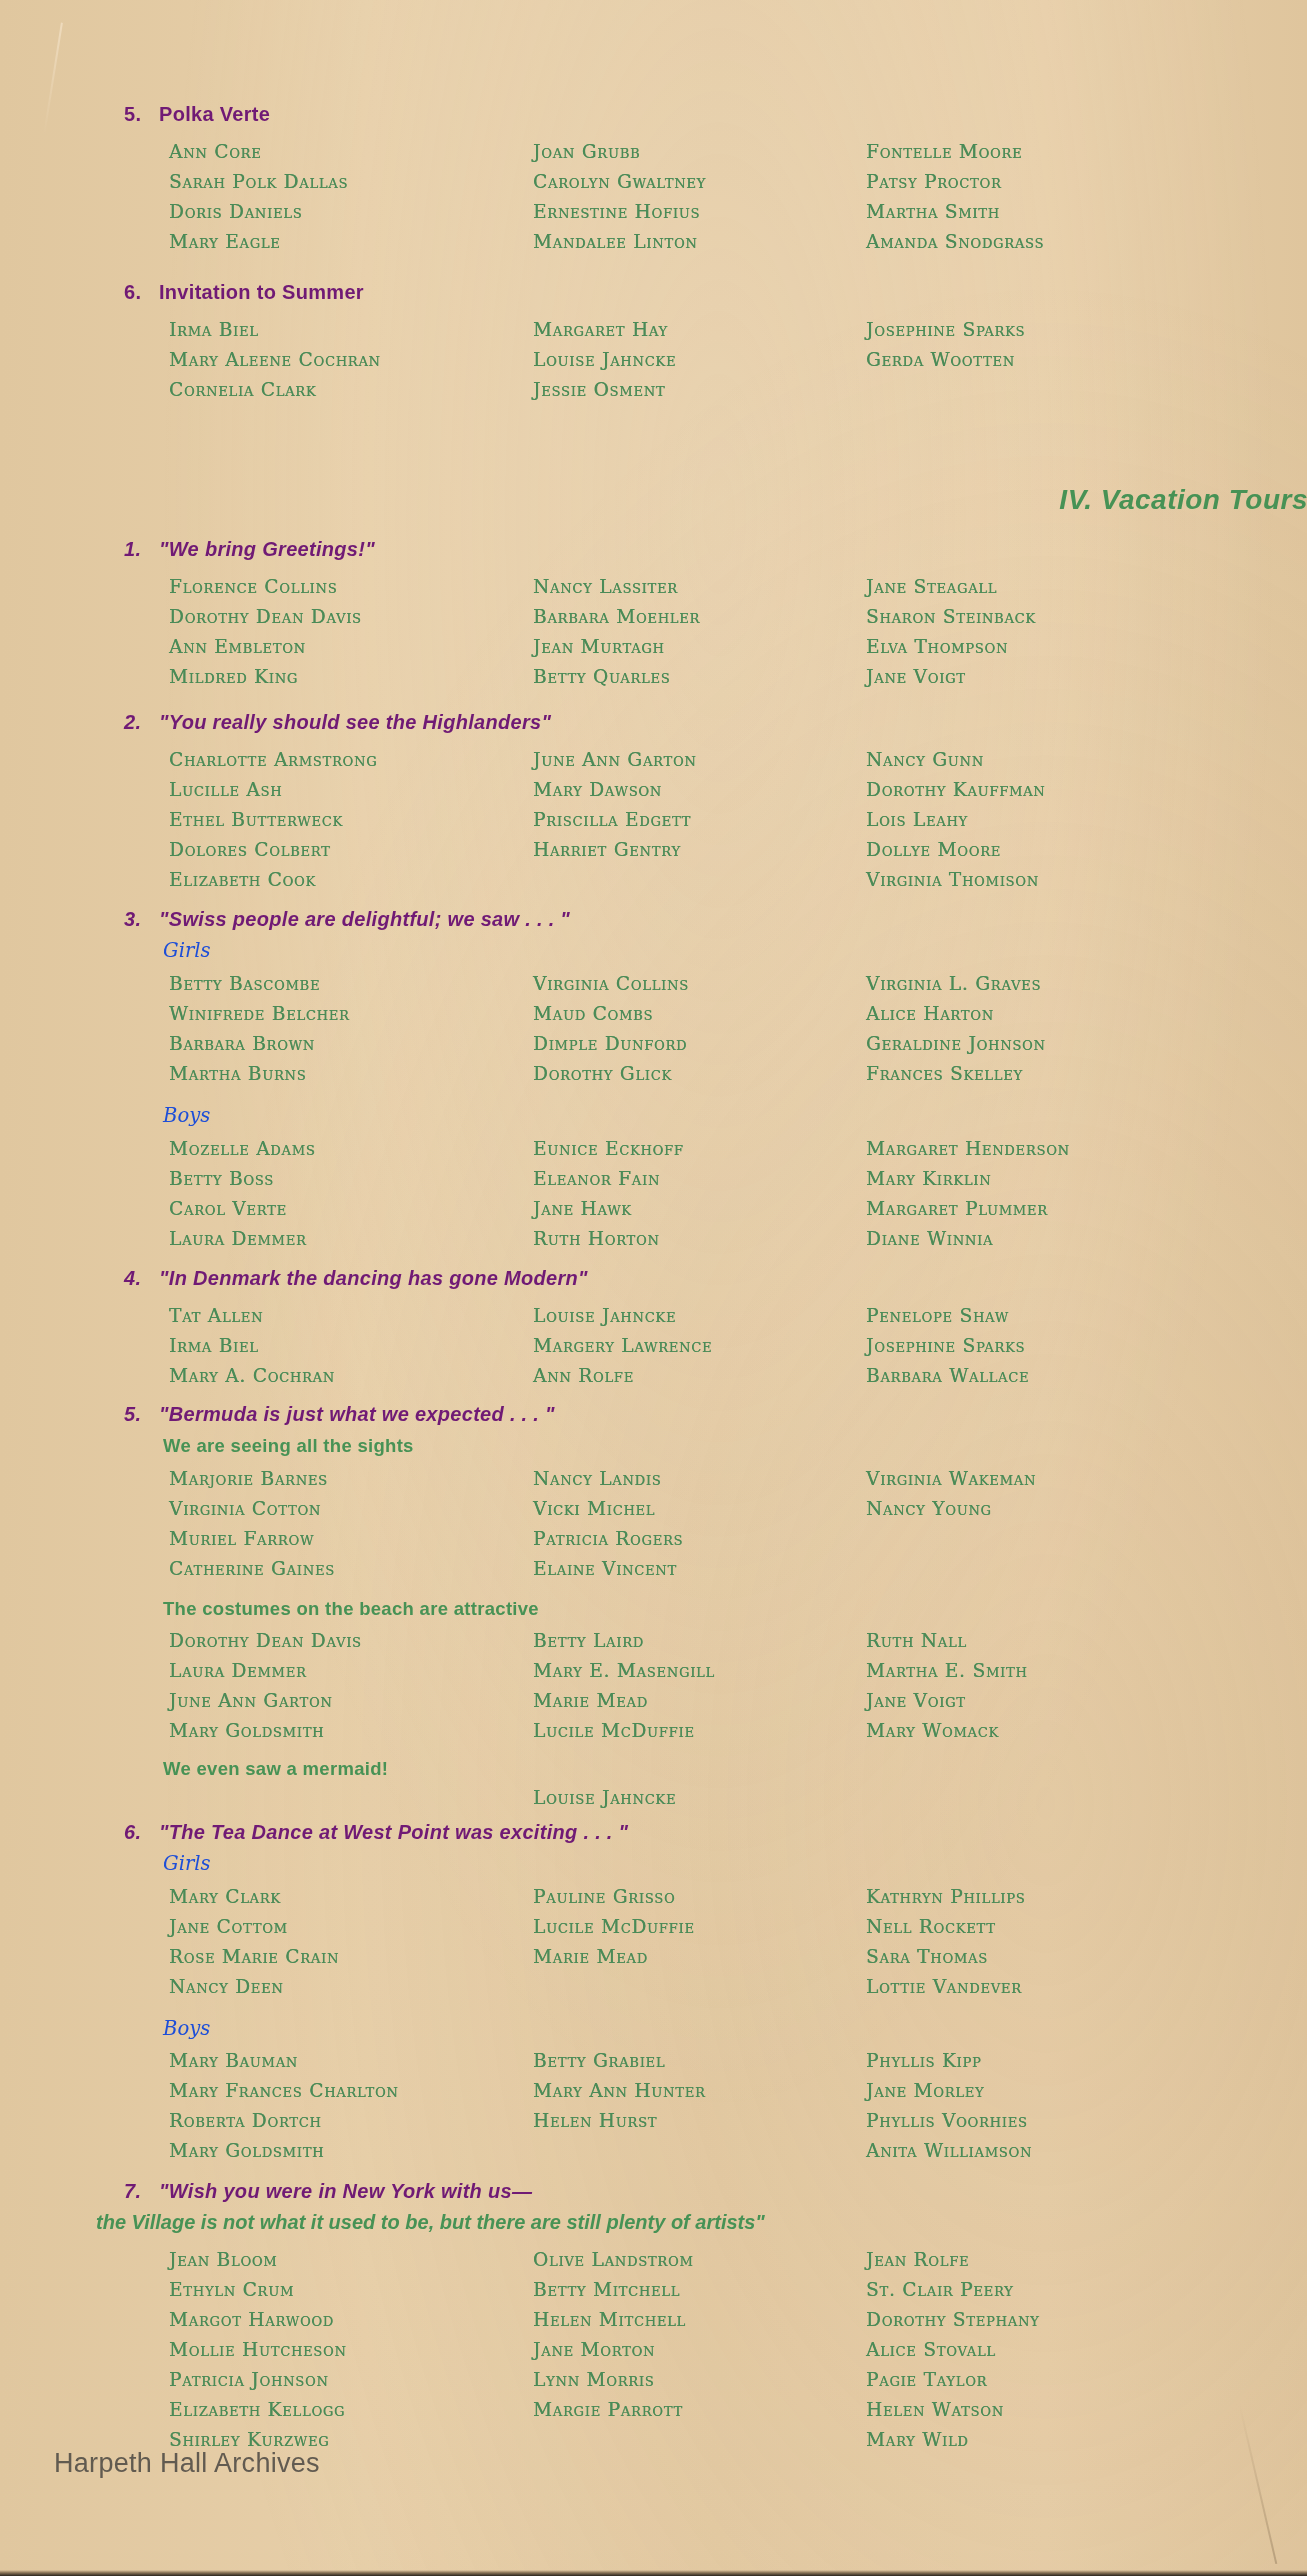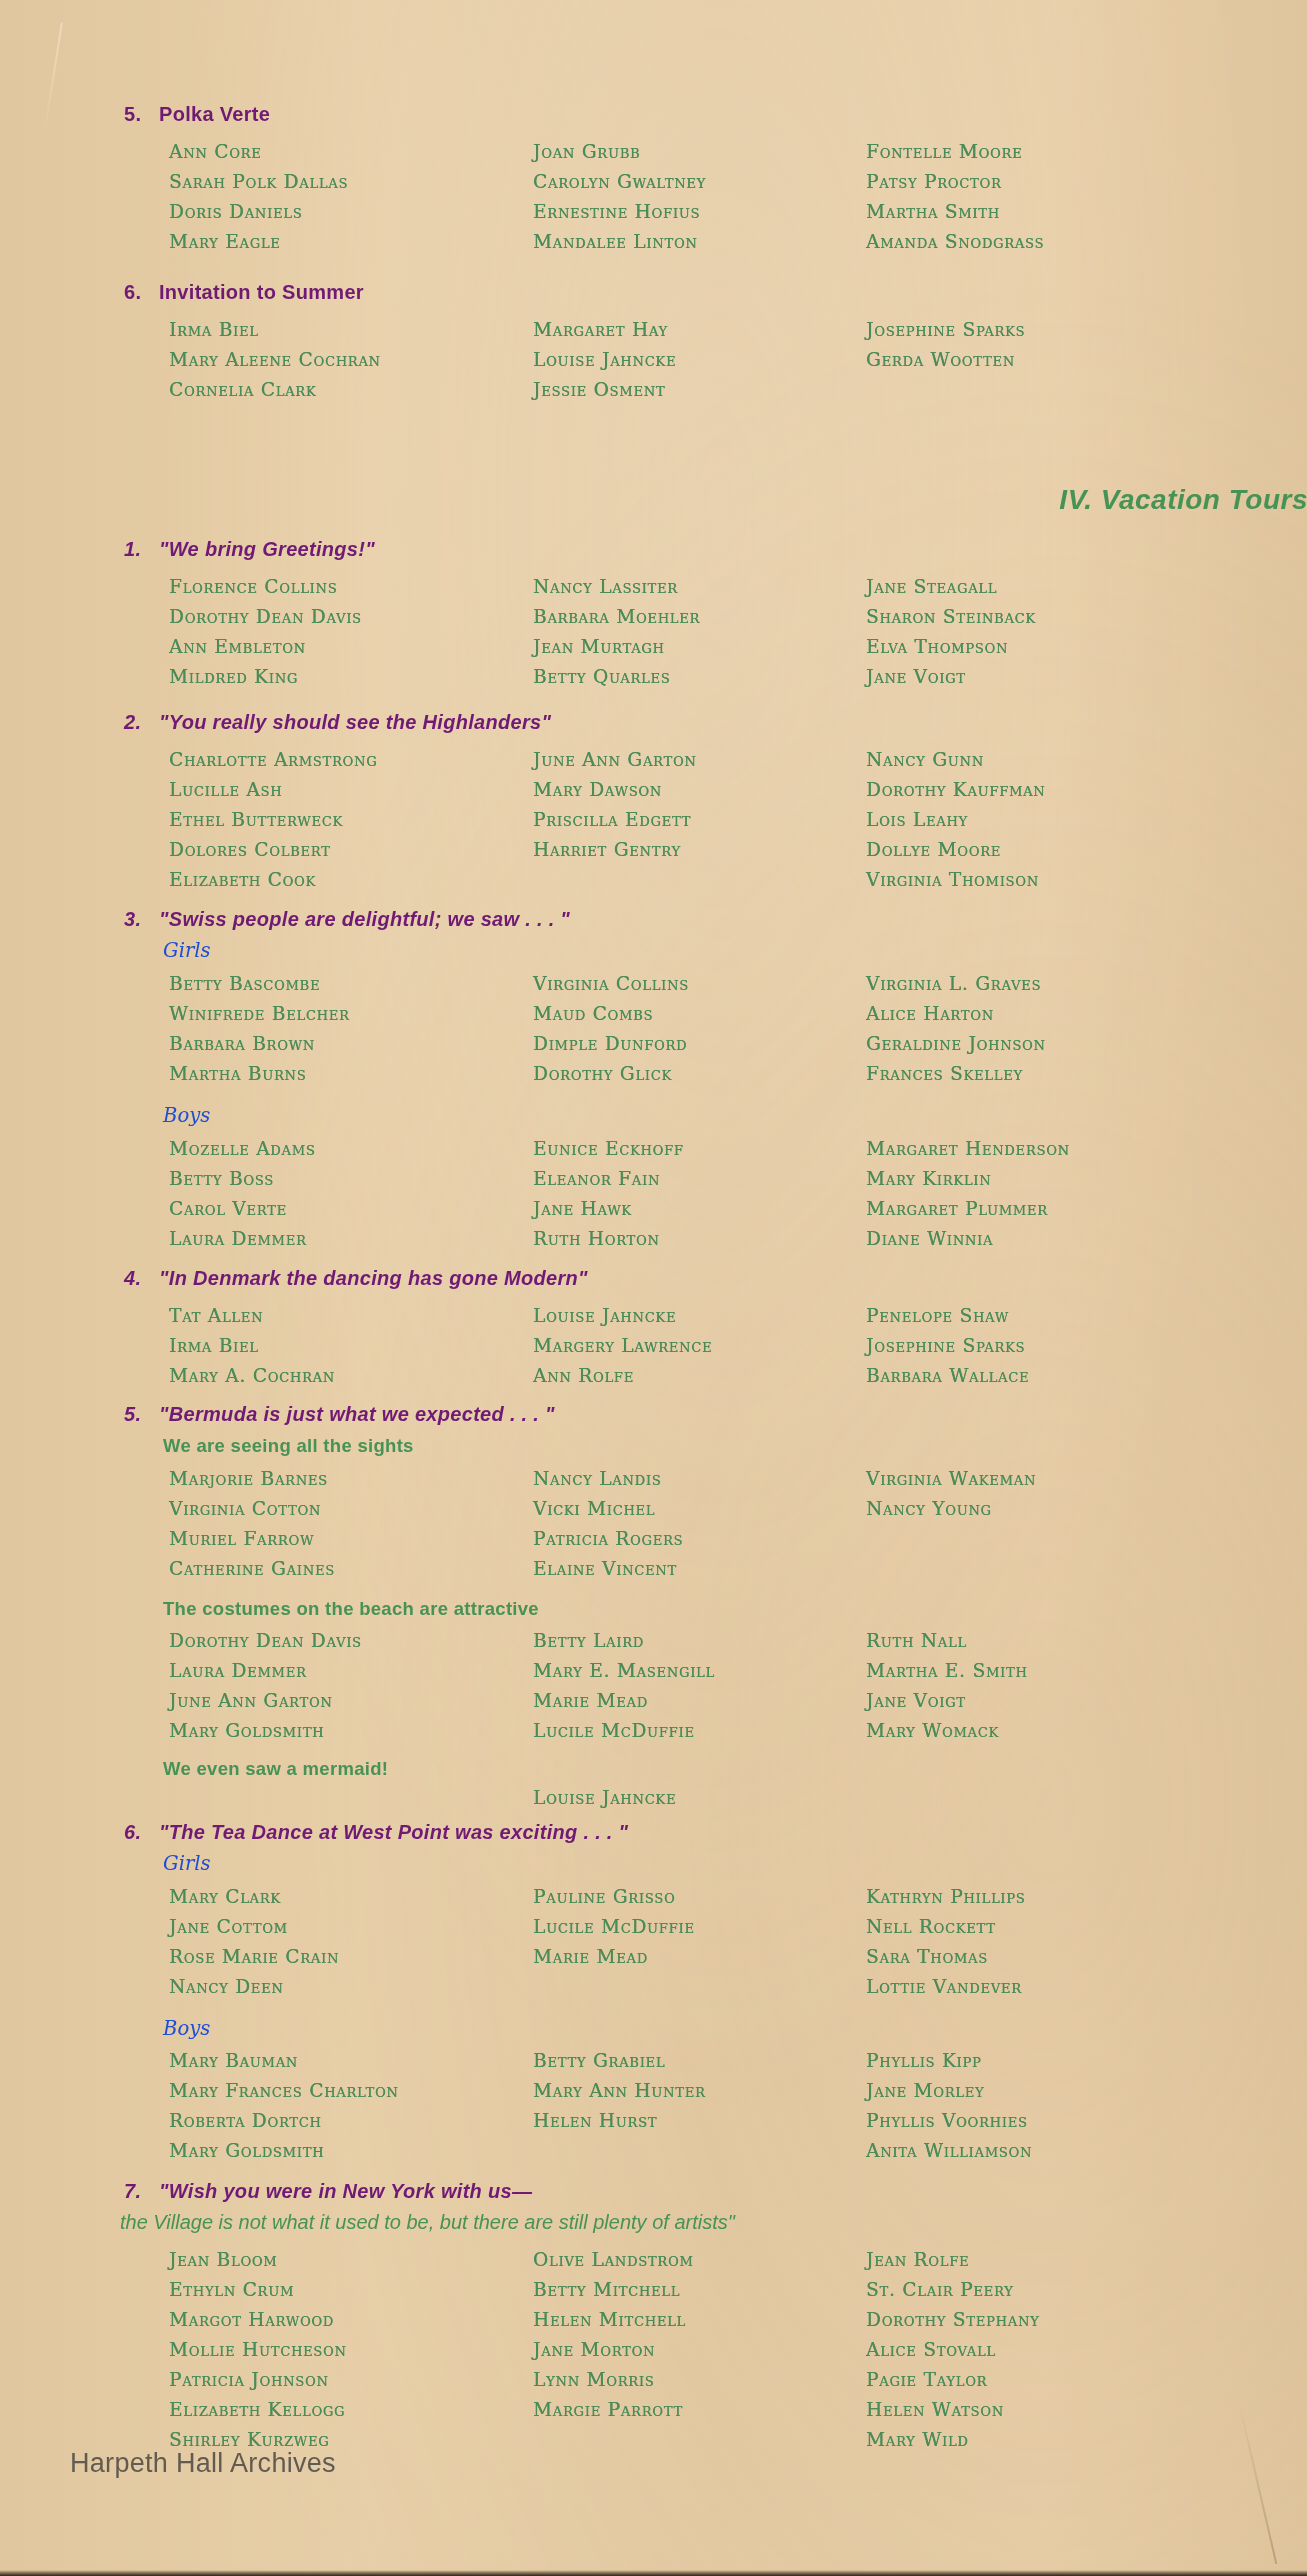--- a/index.html
+++ b/index.html
@@ -16,41 +16,41 @@
   .part-heading{
     margin-left:82px;font-style:italic;font-weight:bold;font-size:28px;line-height:36px;
     color:#47925а;color:#479255;letter-spacing:0.5px;
   }
   .sec-title{
     margin-left:124px;font-weight:bold;font-size:20px;line-height:27px;color:#701a75;letter-spacing:0.3px;
   }
   .sec-title.quoted{font-style:italic;}
   .sec-num{display:inline-block;min-width:35px;}
   .sec-subtitle{
-    margin-left:120px;font-style:italic;font-weight:normal;font-size:20px;line-height:27px;color:#479255;
+    margin-left:96px;font-style:italic;font-weight:bold;font-size:20px;line-height:27px;color:#479255;
   }
   .lbl-script{
     margin-left:163px;font-family:"DejaVu Serif",serif;font-style:italic;font-weight:normal;
     font-size:19.6px;line-height:25px;color:#1d4ed8;
   }
   .lbl-plain{
     margin-left:163px;font-weight:bold;font-size:18.5px;line-height:25px;color:#479255;letter-spacing:0.3px;
   }
   .rows{margin-left:169px;}
   .row{display:flex;align-items:flex-start;height:30px;}
   .c1{width:364px;}
   .c2{width:333px;}
   .c3{flex:1;}
   .nm{
     font-family:"DejaVu Serif",serif;font-variant:small-caps;font-size:18.5px;line-height:26px;
     color:#4a8b57;letter-spacing:0.8px;text-shadow:0.3px 0 0 rgba(74,139,87,0.85);
     white-space:nowrap;
   }
   .watermark{
-    position:absolute;left:70px;top:2447px;font-size:27px;line-height:33px;
+    position:absolute;left:54px;top:2447px;font-size:27px;line-height:33px;
     color:#57524a;letter-spacing:0.3px;opacity:0.92;
   }
   .crease-tl{
     position:absolute;left:52px;top:22px;width:1.6px;height:114px;
     background:linear-gradient(rgba(246,230,206,0.9),rgba(246,230,206,0));
     transform:rotate(9deg);opacity:0.7;
   }
   .crease-br{
     position:absolute;right:49px;bottom:9.8px;width:1.6px;height:163px;
     background:linear-gradient(rgba(120,98,70,0),rgba(120,98,70,0.45));

